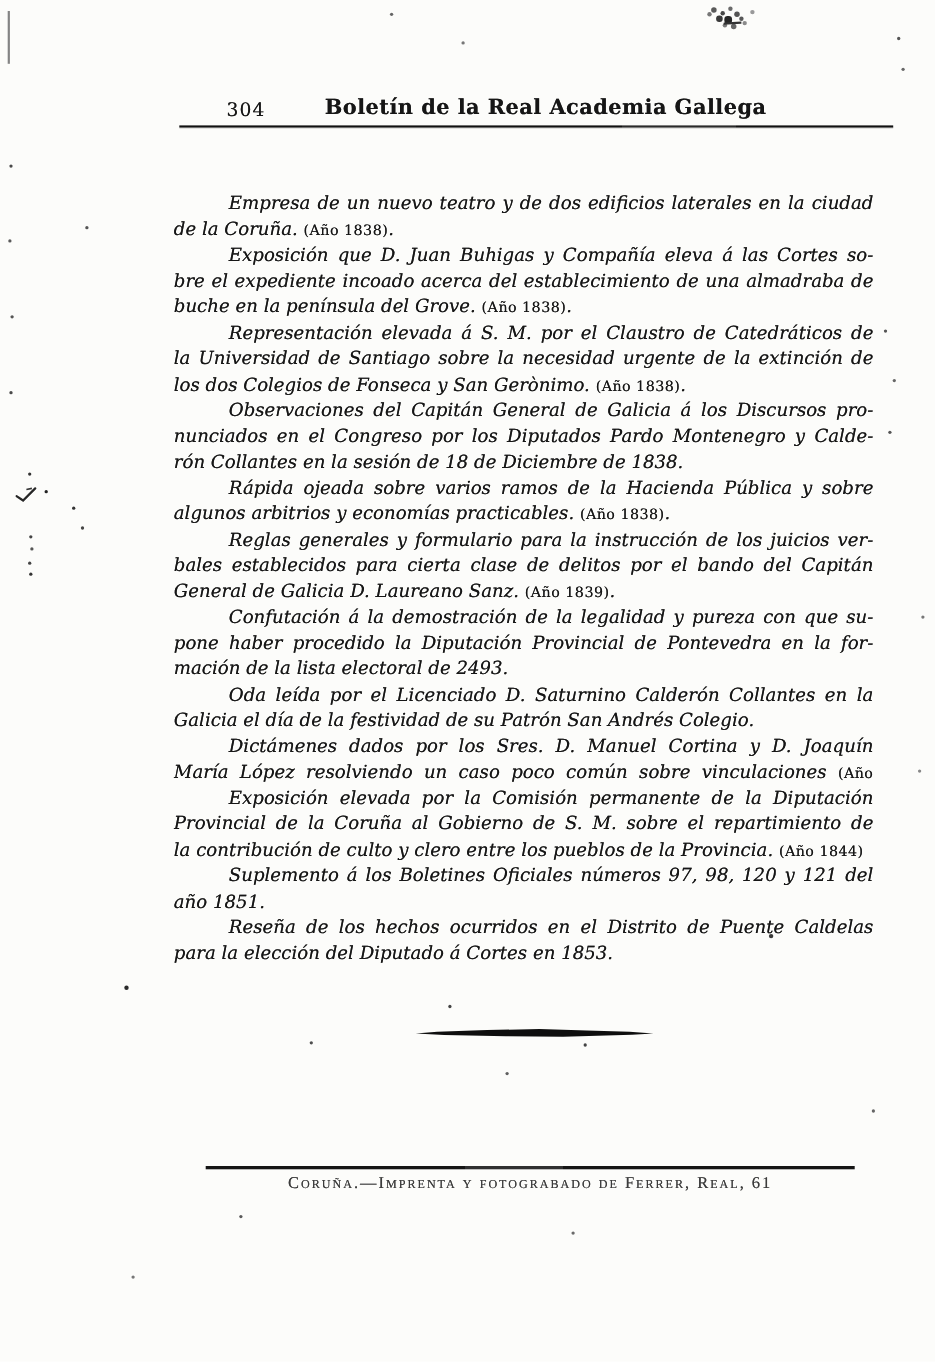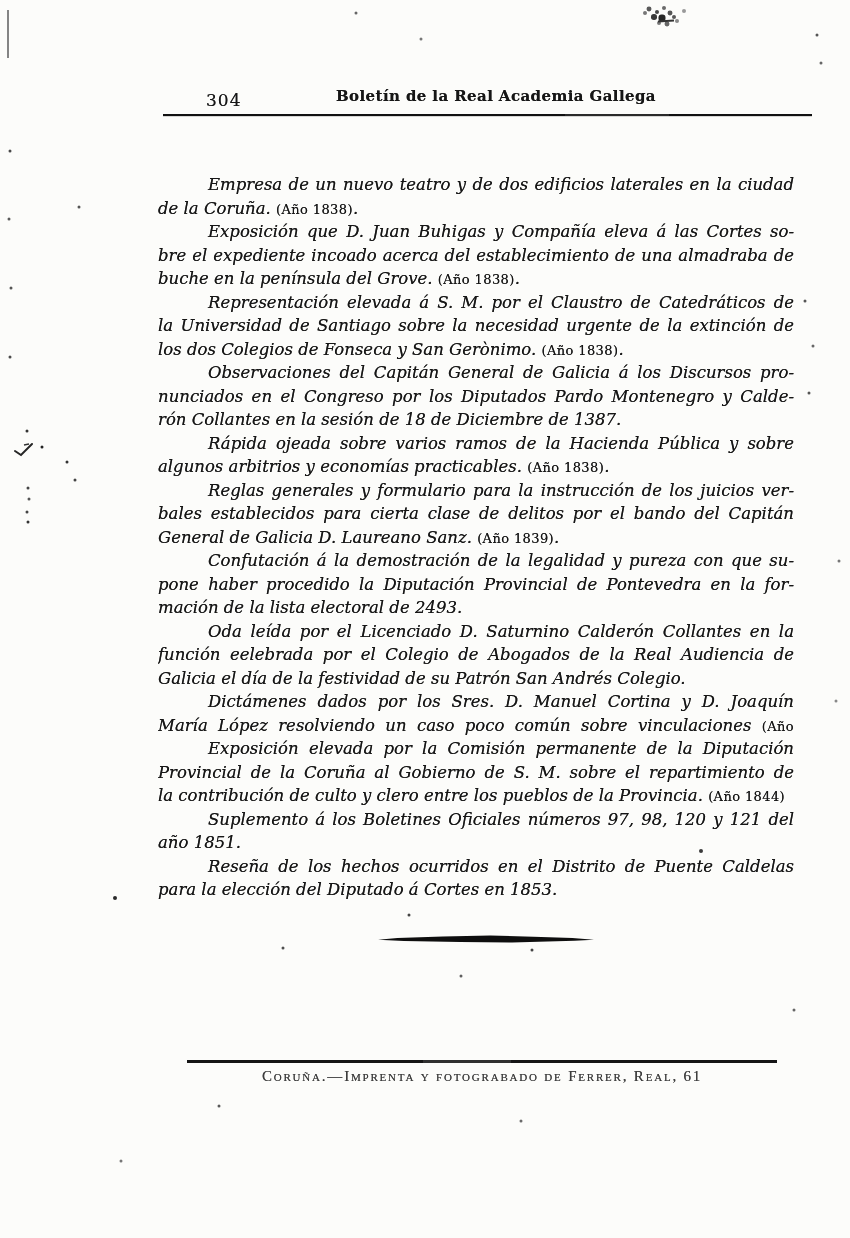--- a/index.html
+++ b/index.html
@@ -21,21 +21,21 @@
   }
   
   .header{position:absolute;top:87px;left:160px;width:652px;height:26px;color:var(--ink);}
   .page-num{
     position:absolute;left:46px;top:3px;
     font-size:17px;letter-spacing:1px;
     text-shadow:0 0 .5px rgba(0,0,0,.6);
   }
   .title{
     display:block;text-align:center;padding-left:20px;
-    font-weight:700;font-size:15px;letter-spacing:.4px;
+    font-weight:700;font-size:19px;letter-spacing:.4px;
     text-shadow:0 0 .5px rgba(0,0,0,.65);
     white-space:nowrap;
   }
   .header-rule{
     position:absolute;top:114px;left:163px;width:649px;height:2px;
     background:linear-gradient(90deg,#111 0 62%,#2a2a2a 62% 78%,#111 78% 100%);
     box-shadow:0 1px 0 rgba(0,0,0,.15);
   }
   
   .body{
@@ -131,39 +131,38 @@
         <div class="line last">buche en la península del Grove. <span class="roman">(Año 1838)</span>.</div>
       </div>
       <div class="paragraph">
         <div class="line first">Representación elevada á S. M. por el Claustro de Catedráticos de</div>
         <div class="line">la Universidad de Santiago sobre la necesidad urgente de la extinción de</div>
         <div class="line last">los dos Colegios de Fonseca y San Gerònimo. <span class="roman">(Año 1838)</span>.</div>
       </div>
       <div class="paragraph">
         <div class="line first">Observaciones del Capitán General de Galicia á los Discursos pro-</div>
         <div class="line">nunciados en el Congreso por los Diputados Pardo Montenegro y Calde-</div>
-        <div class="line last">rón Collantes en la sesión de 18 de Diciembre de 1387.</div>
+        <div class="line last">rón Collantes en la sesión de 18 de Diciembre de 1838.</div>
       </div>
       <div class="paragraph">
         <div class="line first">Rápida ojeada sobre varios ramos de la Hacienda Pública y sobre</div>
         <div class="line last">algunos arbitrios y economías practicables. <span class="roman">(Año 1838)</span>.</div>
       </div>
       <div class="paragraph">
         <div class="line first">Reglas generales y formulario para la instrucción de los juicios ver-</div>
         <div class="line">bales establecidos para cierta clase de delitos por el bando del Capitán</div>
         <div class="line last">General de Galicia D. Laureano Sanz. <span class="roman">(Año 1839)</span>.</div>
       </div>
       <div class="paragraph">
         <div class="line first">Confutación á la demostración de la legalidad y pureza con que su-</div>
         <div class="line">pone haber procedido la Diputación Provincial de Pontevedra en la for-</div>
         <div class="line last">mación de la lista electoral de 2493.</div>
       </div>
       <div class="paragraph">
         <div class="line first">Oda leída por el Licenciado D. Saturnino Calderón Collantes en la</div>
-        <div class="line">función eelebrada por el Colegio de Abogados de la Real Audiencia de</div>
         <div class="line last">Galicia el día de la festividad de su Patrón San Andrés Colegio.</div>
       </div>
       <div class="paragraph">
         <div class="line first">Dictámenes dados por los Sres. D. Manuel Cortina y D. Joaquín</div>
         <div class="line last">María López resolviendo un caso poco común sobre vinculaciones <span class="roman">(Año 1842)</span>.</div>
       </div>
       <div class="paragraph">
         <div class="line first">Exposición elevada por la Comisión permanente de la Diputación</div>
         <div class="line">Provincial de la Coruña al Gobierno de S. M. sobre el repartimiento de</div>
         <div class="line last">la contribución de culto y clero entre los pueblos de la Provincia. <span class="roman">(Año 1844)</span></div>

